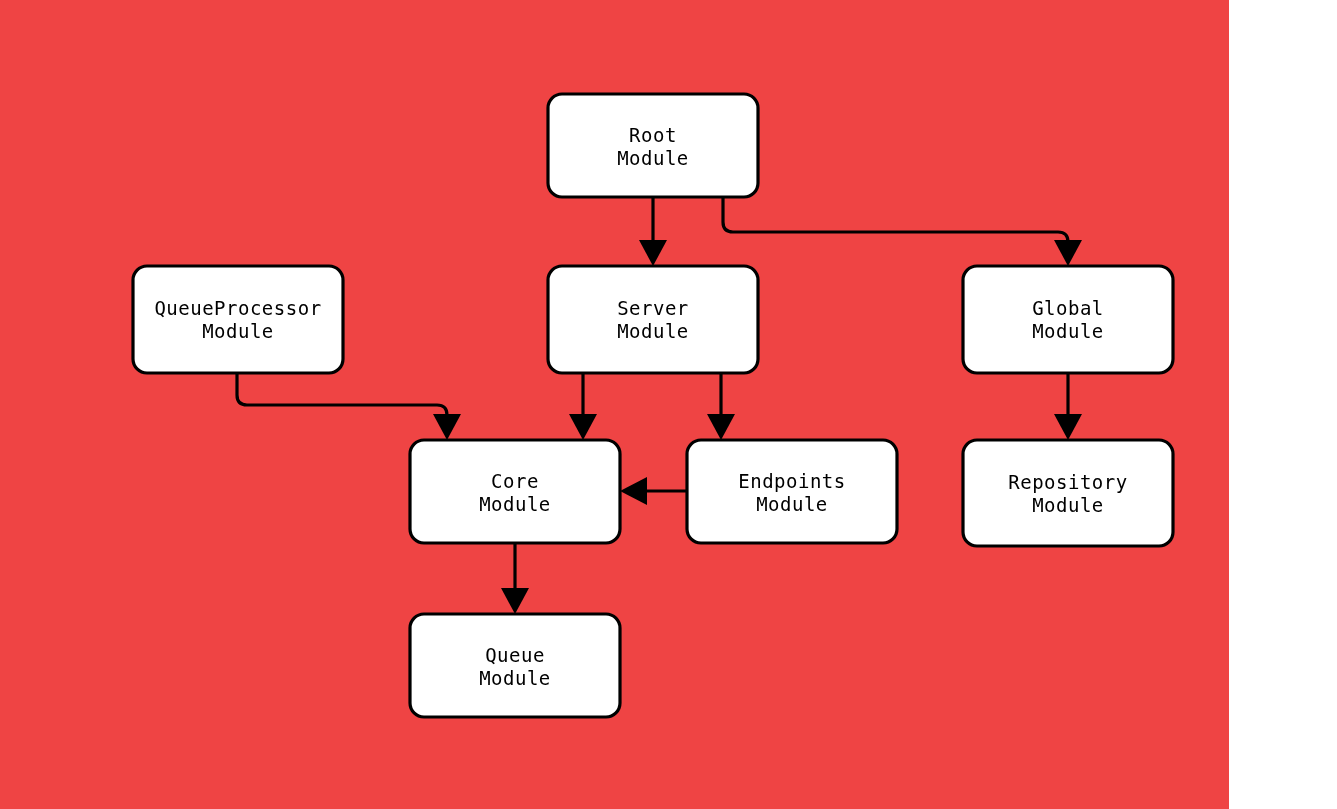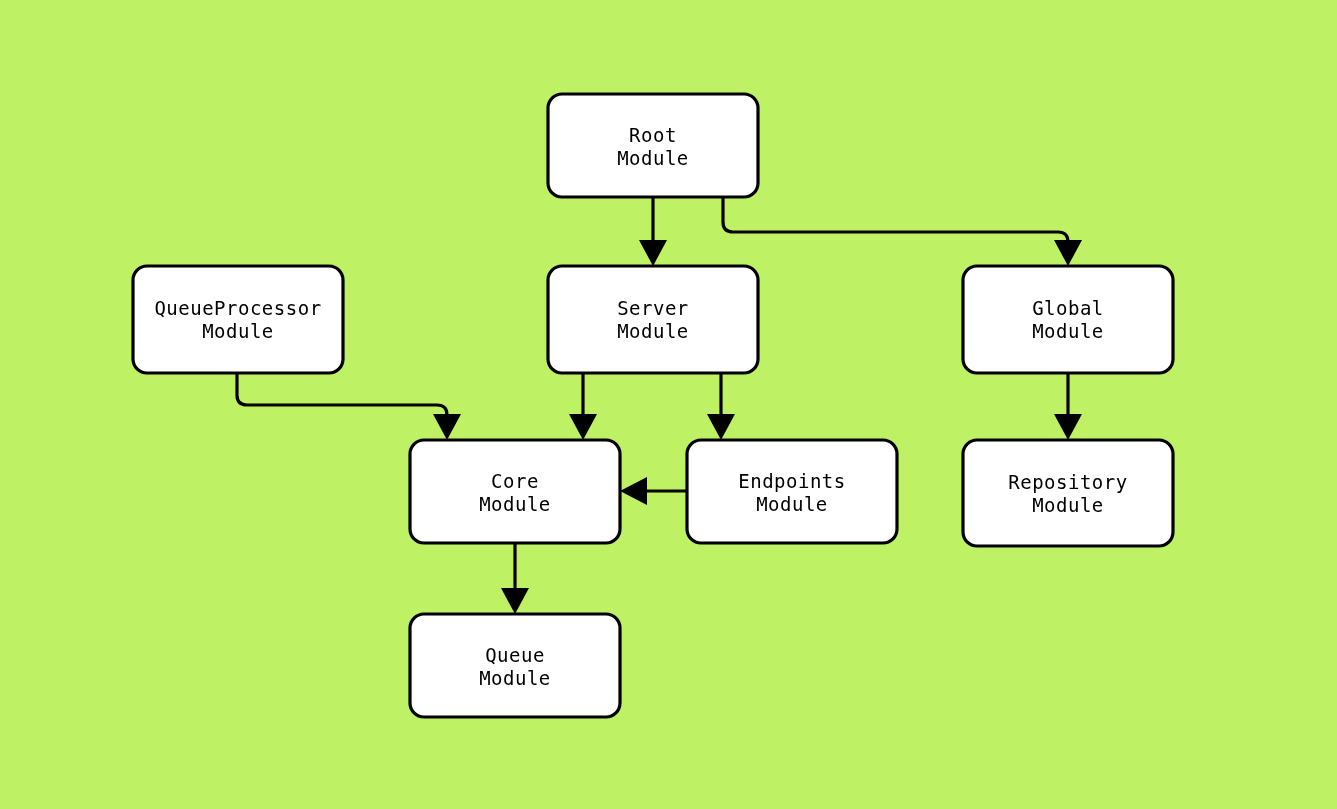--- a/index.html
+++ b/index.html
@@ -9,23 +9,23 @@
     background: #ffffff;
   }
   body {
     width: 1337px;
     height: 809px;
     overflow: hidden;
     font-family: "DejaVu Sans Mono", "Liberation Mono", monospace;
   }
   #diagram-root {
     position: relative;
-    width: 1337px;
+    width: 1229px;
     height: 809px;
-    background: #bef264;
+    background: #ef4444;
   }
   #diagram-svg {
     position: absolute;
     top: 0;
     left: 0;
     width: 1337px;
     height: 809px;
     display: block;
   }
   .node-rect {

